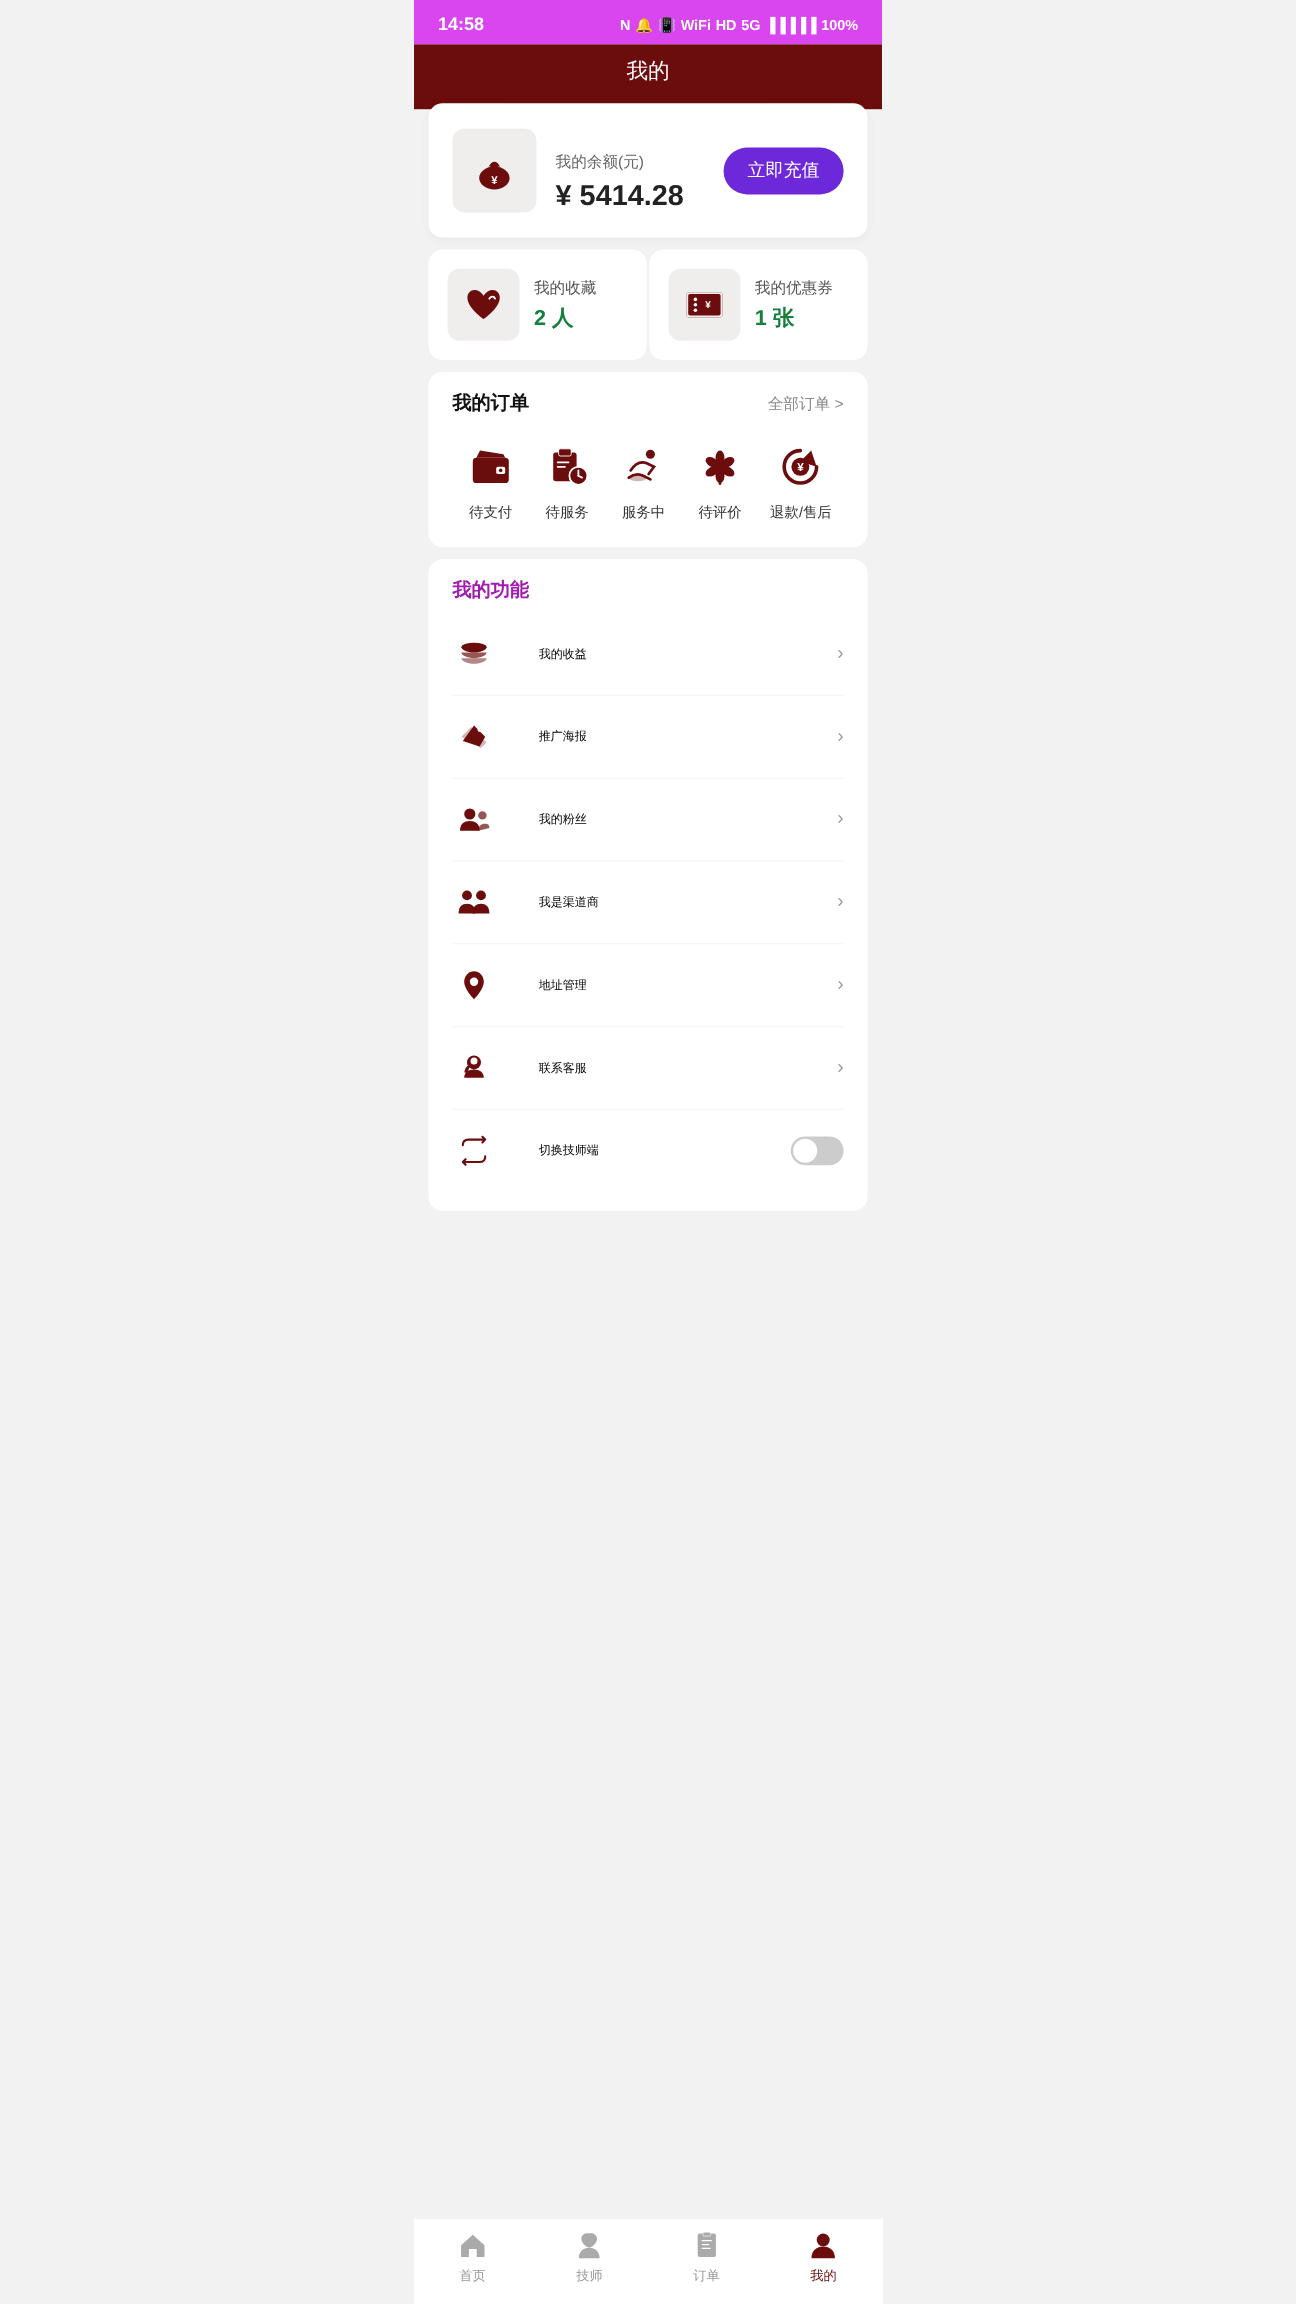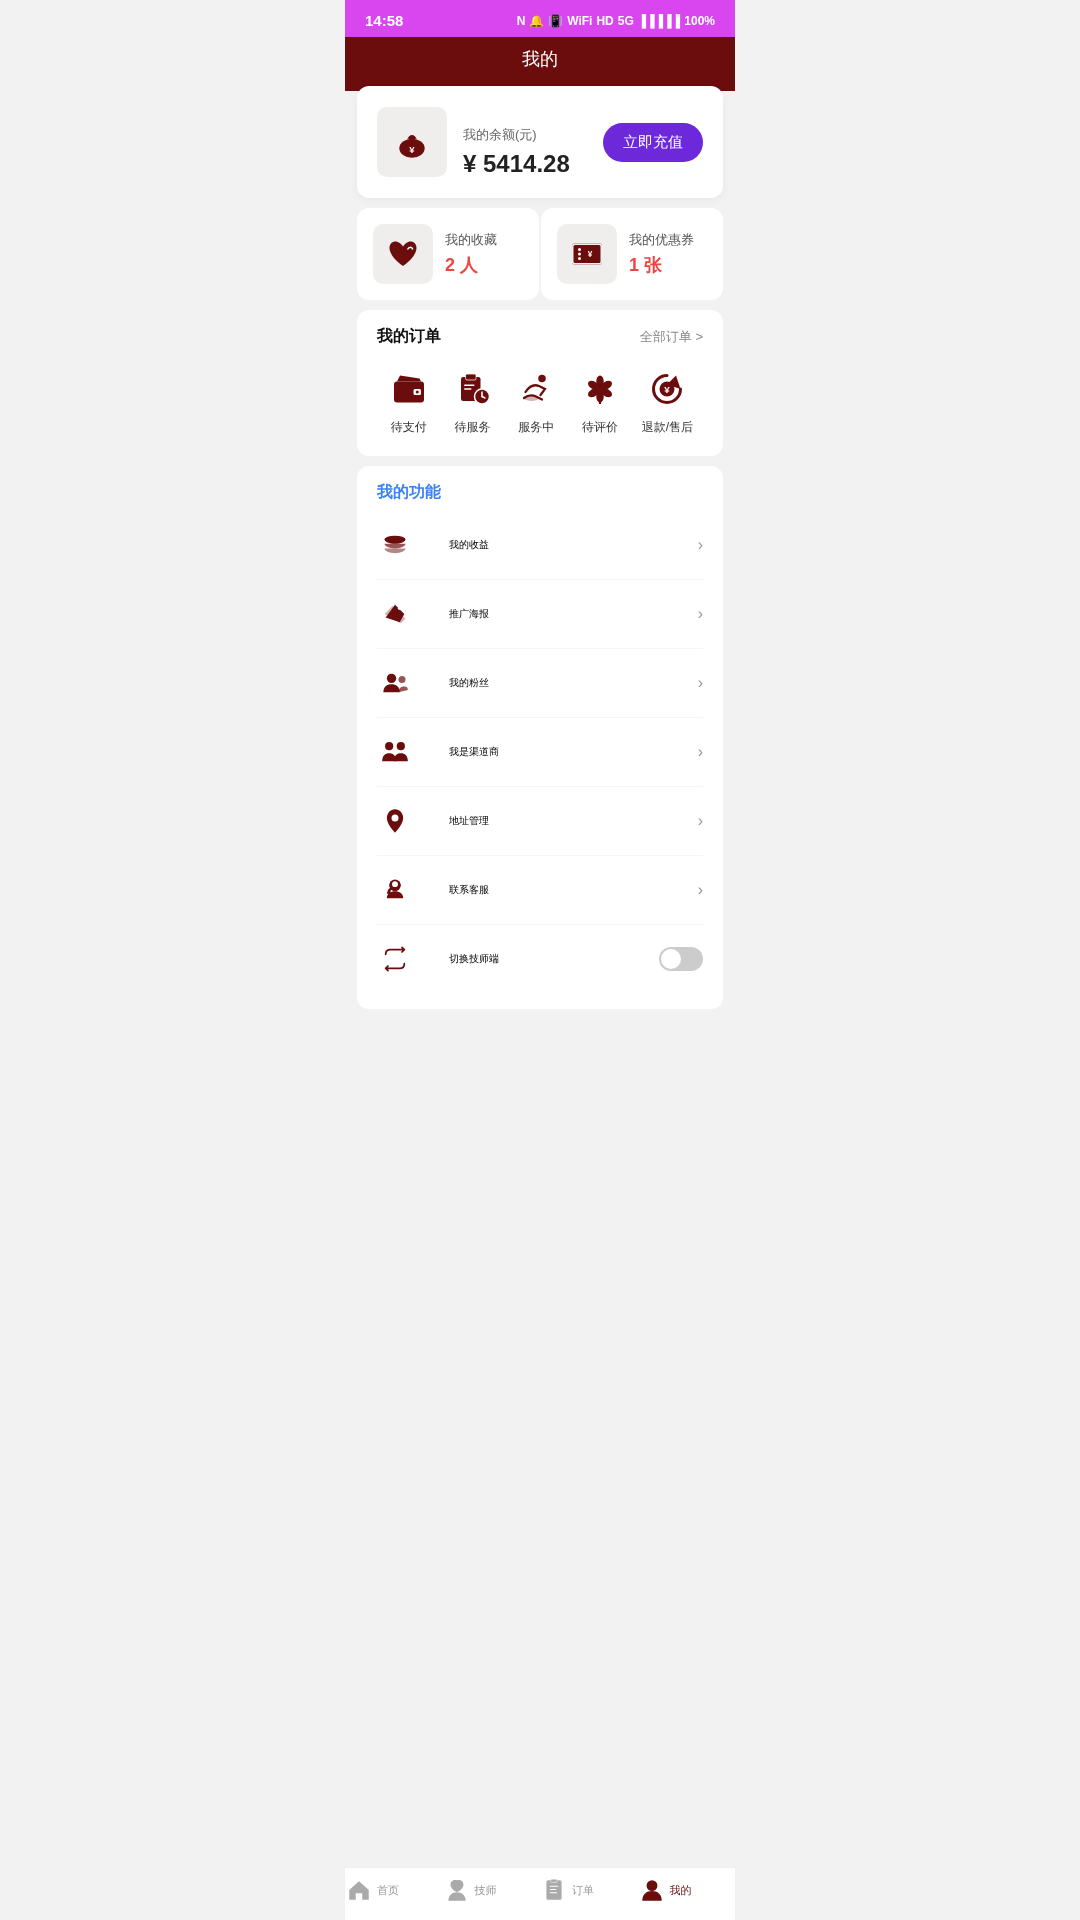--- a/index.html
+++ b/index.html
@@ -125,21 +125,21 @@
       justify-content: center;
       flex-shrink: 0;
     }
     .stat-info .stat-label {
       font-size: 13px;
       color: #555;
       margin-bottom: 4px;
     }
     .stat-info .stat-value {
       font-size: 18px;
-      color: #ef4444;
+      color: #15803d;
       font-weight: 600;
     }
 
     
     .orders-card {
       background: white;
       border-radius: 12px;
       margin-top: 10px;
       padding: 16px 20px 20px;
     }
@@ -190,21 +190,21 @@
     
     .functions-card {
       background: white;
       border-radius: 12px;
       margin-top: 10px;
       padding: 16px 20px;
     }
     .functions-title {
       font-size: 16px;
       font-weight: 700;
-      color: #3b82f6;
+      color: #a21caf;
       margin-bottom: 8px;
     }
     .function-item {
       display: flex;
       align-items: center;
       padding: 16px 0;
       border-bottom: 1px solid #f5f5f5;
       cursor: pointer;
     }
     .function-item:last-child {
@@ -263,20 +263,21 @@
       width: 390px;
       background: white;
       border-top: 1px solid #eee;
       display: flex;
       justify-content: space-around;
       padding: 8px 0 16px;
       z-index: 100;
     }
     .nav-item {
       display: flex;
+      flex-direction: column;
       align-items: center;
       gap: 4px;
       cursor: pointer;
       flex: 1;
     }
     .nav-icon {
       width: 28px;
       height: 28px;
       display: flex;
       align-items: center;

